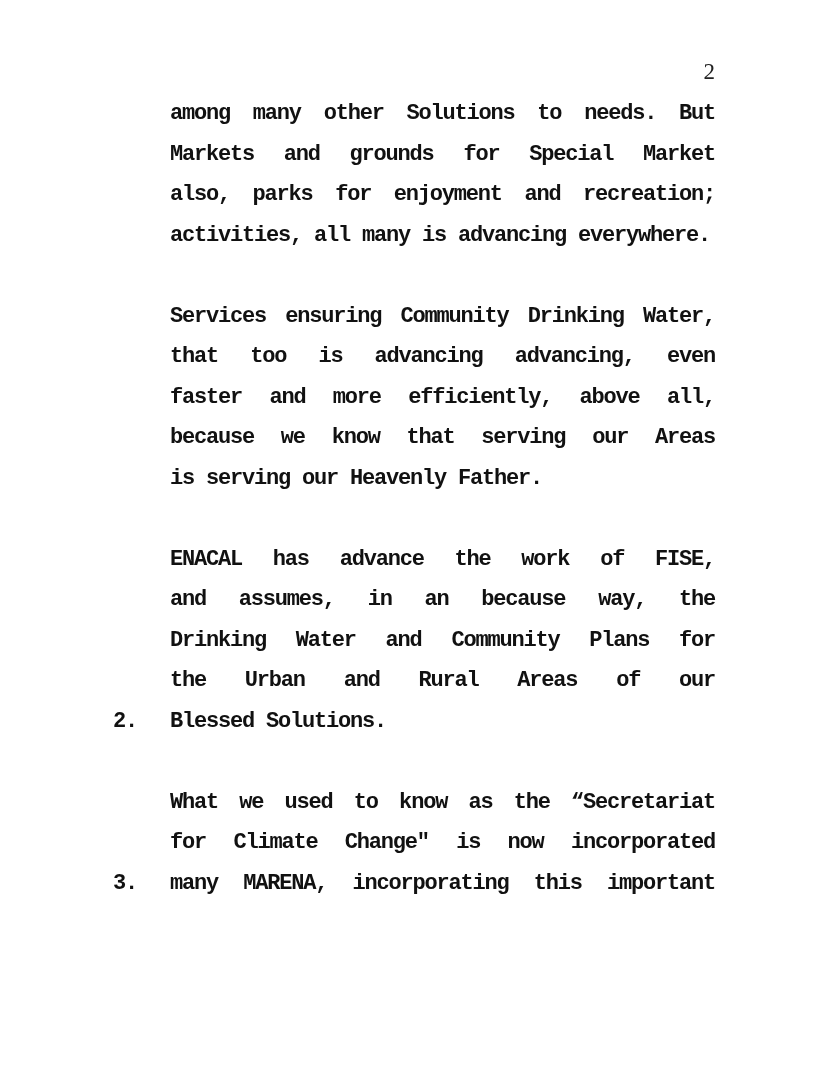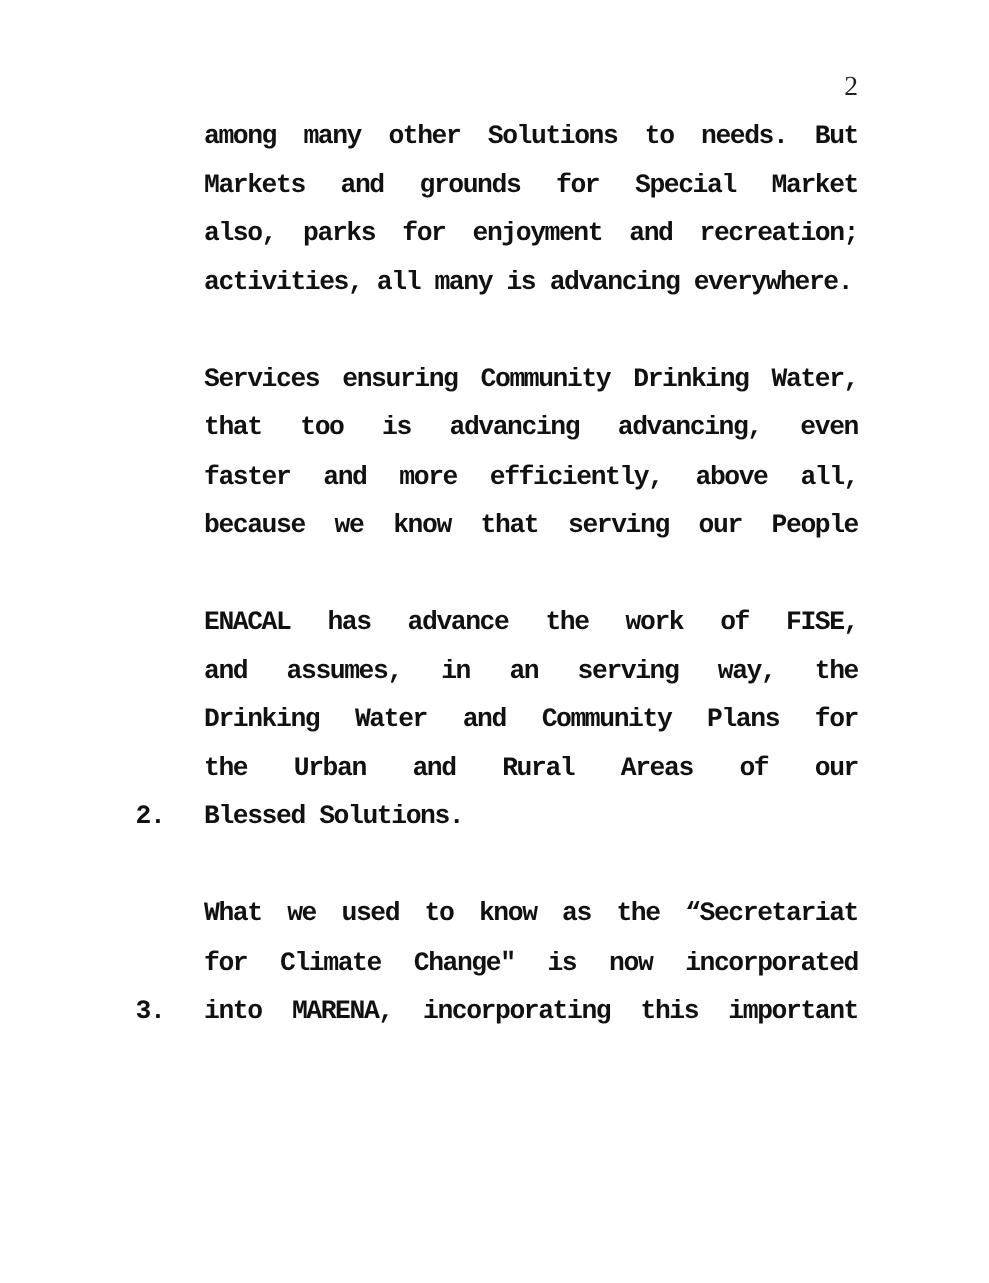--- a/index.html
+++ b/index.html
@@ -80,38 +80,39 @@
         <div class="line">activities, all many is advancing everywhere.</div>
       </div>
     </div>
 
     <div class="para">
       <div class="marker"></div>
       <div class="lines">
         <div class="line j">Services ensuring Community Drinking Water,</div>
         <div class="line j">that too is advancing advancing, even</div>
         <div class="line j">faster and more efficiently, above all,</div>
-        <div class="line j">because we know that serving our People</div>
+        <div class="line j">because we know that serving our Areas</div>
+        <div class="line">is serving our Heavenly Father.</div>
       </div>
     </div>
 
     <div class="para">
       <div class="marker">2.</div>
       <div class="lines">
         <div class="line j">ENACAL has advance the work of FISE,</div>
-        <div class="line j">and assumes, in an serving way, the</div>
+        <div class="line j">and assumes, in an because way, the</div>
         <div class="line j">Drinking Water and Community Plans for</div>
         <div class="line j">the Urban and Rural Areas of our</div>
         <div class="line">Blessed Solutions.</div>
       </div>
     </div>
 
     <div class="para">
       <div class="marker">3.</div>
       <div class="lines">
         <div class="line j">What we used to know as the “Secretariat</div>
         <div class="line j">for Climate Change" is now incorporated</div>
-        <div class="line j">into MARENA, incorporating this important</div>
+        <div class="line j">many MARENA, incorporating this important</div>
       </div>
     </div>
 
   </div>
 </div>
 
 </body></html>

